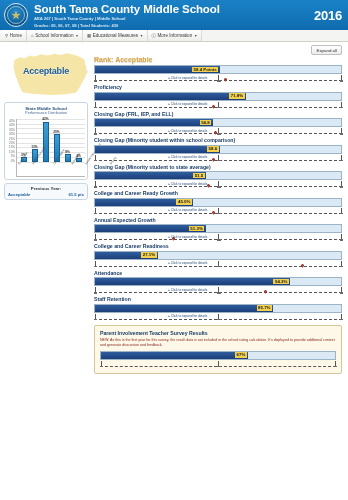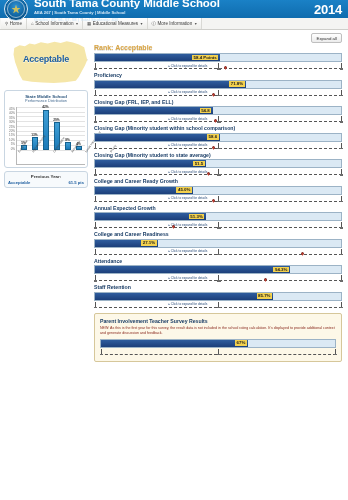--- a/index.html
+++ b/index.html
@@ -8,21 +8,21 @@
     font-family: "Liberation Sans", sans-serif;
     background:#ffffff;
     color:#222;
     font-size:6px;
     overflow:hidden;
     position:relative;
   }
 
   
   .header {
-    height:18px;
+    height:30px;
     background:#1277bc;
     background:linear-gradient(180deg,#1a81c6 0%, #0f6cae 100%);
     display:flex;
     align-items:center;
     padding:0 6px 0 4px;
     position:relative;
   }
   .seal {
     width:24px; height:24px;
     border-radius:50%;
@@ -280,21 +280,21 @@
 </head>
 <body>
 
 <div class="header">
   <div class="seal"></div>
   <div class="school-block">
     <div class="school-name">South Tama County Middle School</div>
     <div class="school-sub">AEA 267 | South Tama County | Middle School</div>
     <div class="school-sub">Grades: 05, 06, 07, 08 | Total Students: 430</div>
   </div>
-  <div class="year">2014</div>
+  <div class="year">2016</div>
 </div>
 
 <div class="nav">
   <div class="nav-item">
     <span class="ico">⚲</span>
     <span>Home</span>
   </div>
   <div class="nav-item">
     <span class="ico">⌂</span>
     <span>School Information</span>

